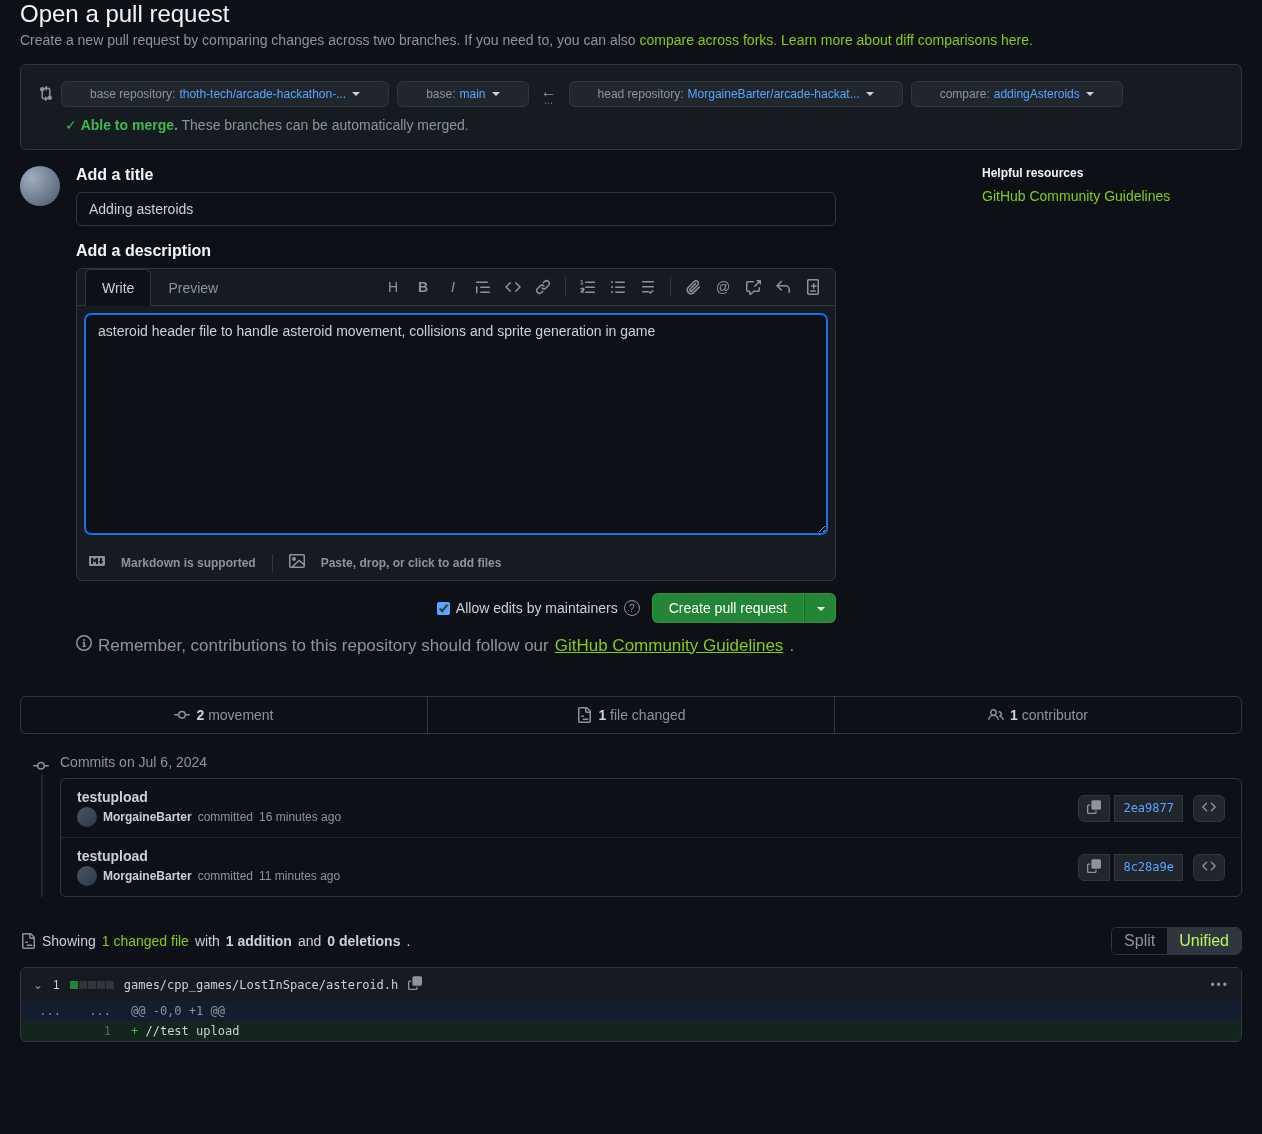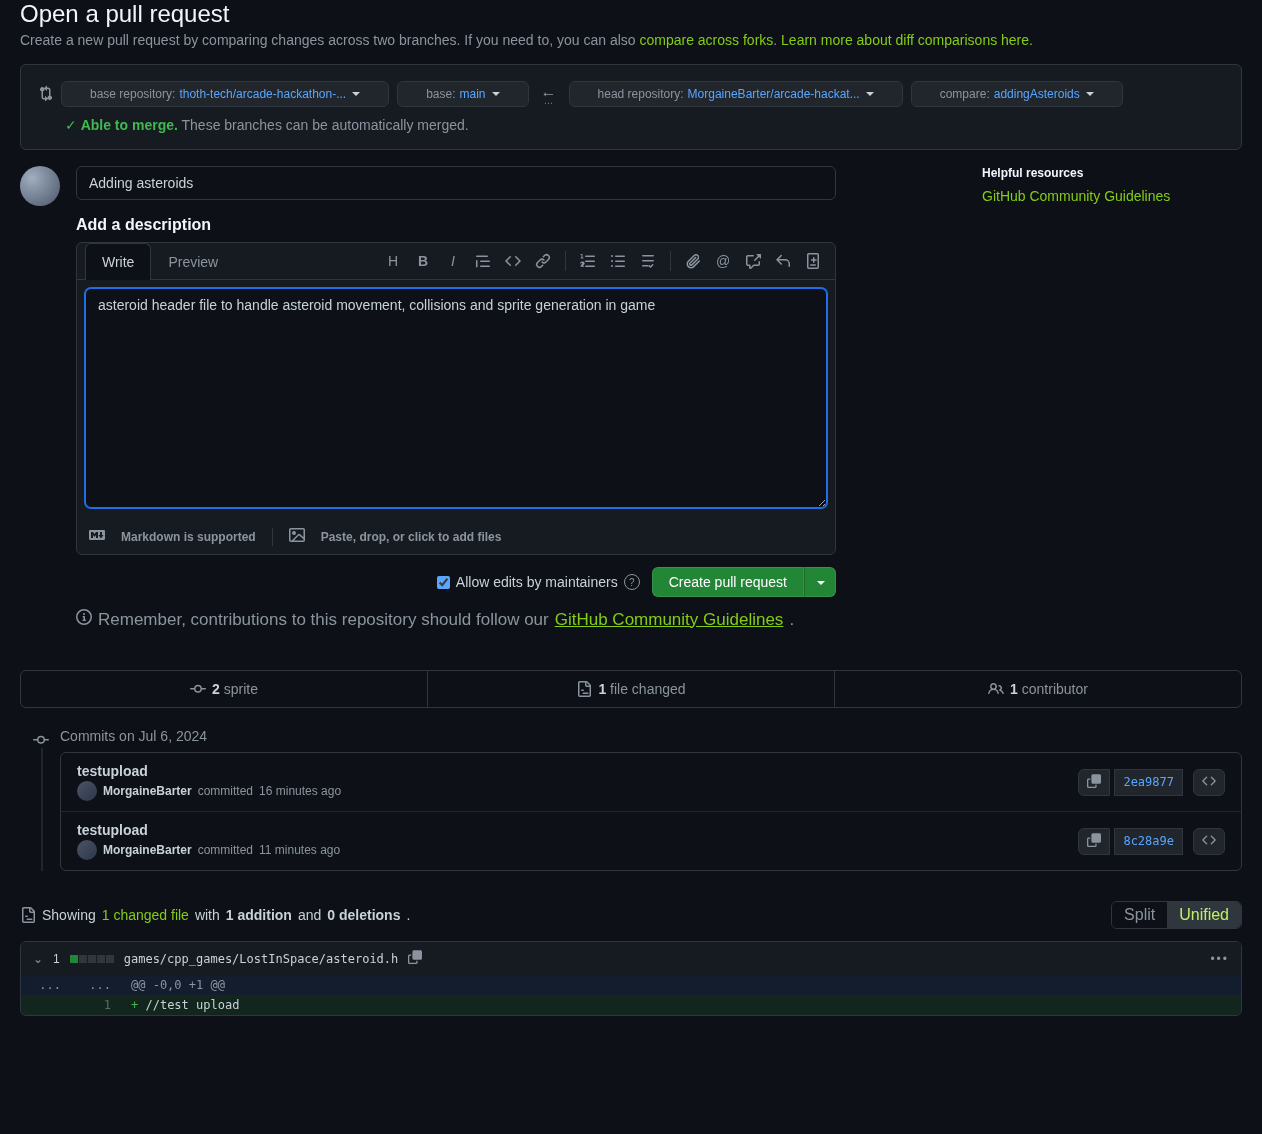--- a/index.html
+++ b/index.html
@@ -245,20 +245,21 @@
     <span class="able">Able to merge.</span><span> These branches can be automatically merged.</span>
   </div>
 </div>
 
 <div class="pr-body">
   <div class="pr-main">
     <div class="avatar">
         <div class="avatar-img"></div>
       </div>
     <div class="pr-form">
+      <label class="field-label">Add a title</label>
       <input class="title-input" type="text" value="Adding asteroids" style="">
 
       <label class="field-label">Add a description</label>
       <div class="desc-box">
         <div class="desc-tabs">
           <div class="tab active">Write</div>
           <div class="tab">Preview</div>
           <div class="toolbar-icons">
             <span class="ticon">H</span>
             <span class="ticon">
@@ -363,21 +364,21 @@
     <div class="sidebar-title">Helpful resources</div>
     <a href="#">GitHub Community Guidelines</a>
   </div>
 </div>
 
 <div class="stats-tabs">
   <div class="stats-tab">
     <svg width="16" height="16" viewBox="0 0 16 16" style="fill:#8b949e">
         <path d="M11.93 8.5a4.002 4.002 0 0 1-7.86 0H.75a.75.75 0 0 1 0-1.5h3.32a4.002 4.002 0 0 1 7.86 0h3.32a.75.75 0 0 1 0 1.5Zm-1.43-.75a2.5 2.5 0 1 0-5 0 2.5 2.5 0 0 0 5 0Z"></path>
       </svg>
-    <span><strong>2</strong><span> sprite</span></span>
+    <span><strong>2</strong><span> movement</span></span>
   </div>
   <div class="stats-tab">
     <svg width="16" height="16" viewBox="0 0 16 16" style="fill:#8b949e">
         <path d="M2 1.75C2 .784 2.784 0 3.75 0h6.586c.464 0 .909.184 1.237.513l2.914 2.914c.329.328.513.773.513 1.237v9.586A1.75 1.75 0 0 1 13.25 16h-9.5A1.75 1.75 0 0 1 2 14.25Zm1.75-.25a.25.25 0 0 0-.25.25v12.5c0 .138.112.25.25.25h9.5a.25.25 0 0 0 .25-.25V6h-2.75A1.75 1.75 0 0 1 9 4.25V1.5Zm6.75.062V4.25c0 .138.112.25.25.25h2.688l-.011-.013-2.914-2.914ZM8 9.25a.75.75 0 0 1-.75.75h-1.5a.75.75 0 0 1 0-1.5h1.5a.75.75 0 0 1 .75.75Zm-.75 2.25h4.5a.75.75 0 0 1 0 1.5h-4.5a.75.75 0 0 1 0-1.5Z"></path>
       </svg>
     <span><strong>1</strong><span> file changed</span></span>
   </div>
   <div class="stats-tab">
     <svg width="16" height="16" viewBox="0 0 16 16" style="fill:#8b949e">
         <path d="M2 5.5a3.5 3.5 0 1 1 5.898 2.549 5.508 5.508 0 0 1 3.034 4.084.75.75 0 1 1-1.482.235 4 4 0 0 0-7.9 0 .75.75 0 0 1-1.482-.236A5.507 5.507 0 0 1 3.102 8.05 3.493 3.493 0 0 1 2 5.5ZM11 4a3.001 3.001 0 0 1 2.22 5.018 5.01 5.01 0 0 1 2.56 3.012.749.749 0 0 1-.885.954.752.752 0 0 1-.549-.514 3.507 3.507 0 0 0-2.522-2.372.75.75 0 0 1-.574-.73v-.352a.75.75 0 0 1 .416-.672A1.5 1.5 0 0 0 11 5.5.75.75 0 0 1 11 4Zm-5.5-.5a2 2 0 1 0-.001 3.999A2 2 0 0 0 5.5 3.5Z"></path>

